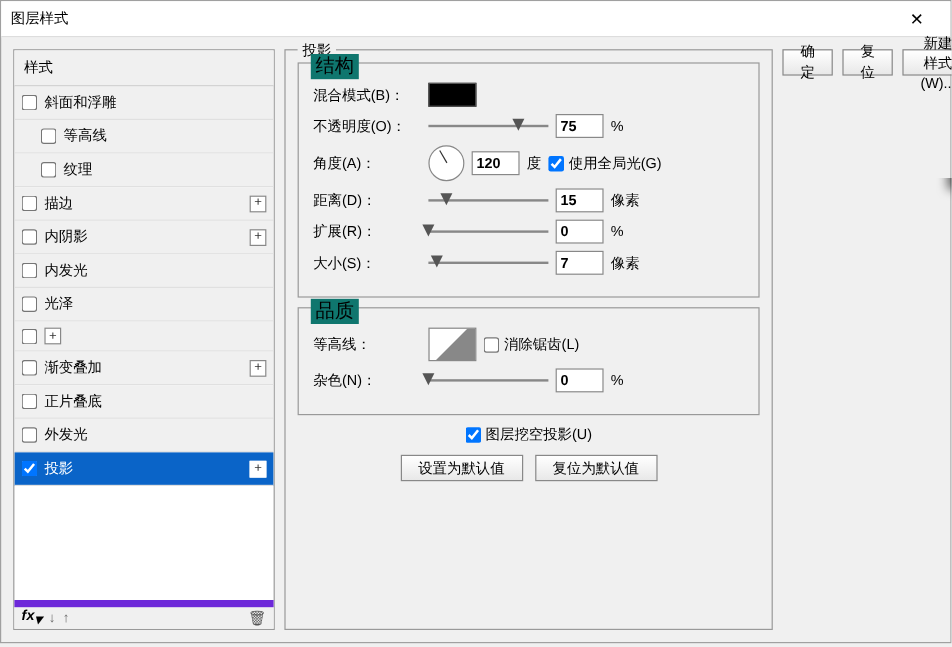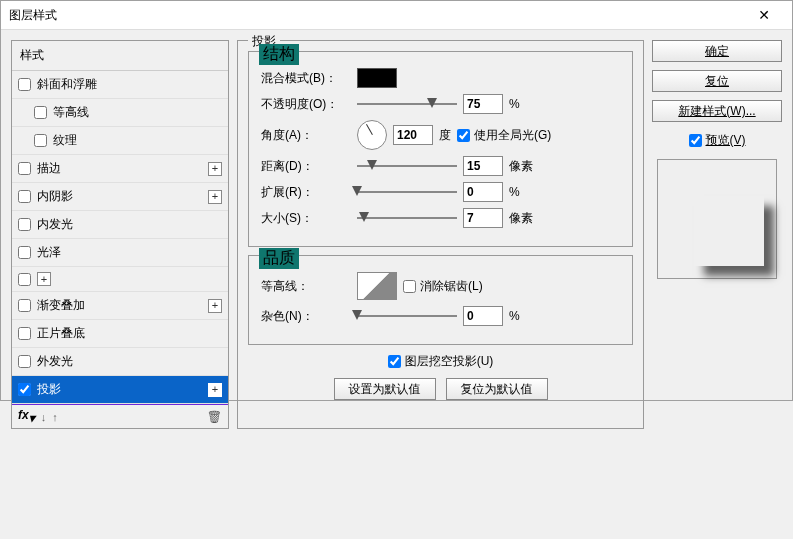--- a/index.html
+++ b/index.html
@@ -1,32 +1,32 @@
 <!DOCTYPE html>
 <html><head>
 <meta charset="utf-8">
 <style>
 * { box-sizing: border-box; margin: 0; padding: 0; font-family: "Microsoft YaHei", sans-serif; font-size: 12px; }
 body { background: #f0f0f0; width: 793px; height: 539px; overflow: hidden; }
-.dialog { width: 793px; height: 401px; background: #f0f0f0; border: 1px solid #a0a0a0; display: flex; flex-direction: column; }
+.dialog { width: 793px; height: 536px; background: #f0f0f0; border: 1px solid #a0a0a0; display: flex; flex-direction: column; }
 .titlebar { height: 30px; background: #fff; display: flex; align-items: center; padding: 0 8px; border-bottom: 1px solid #ddd; }
 .titlebar .title { flex: 1; font-size: 12px; }
 .titlebar .close { width: 40px; height: 28px; display: flex; align-items: center; justify-content: center; cursor: pointer; font-size: 14px; }
 .body { flex: 1; display: flex; padding: 10px; gap: 8px; }
 .left-panel { width: 218px; display: flex; flex-direction: column; border: 1px solid #999; background: #fff; }
 .style-header { padding: 6px 8px; border-bottom: 1px solid #ccc; background: #f0f0f0; }
 .style-list { flex: 1; overflow: auto; }
 .style-item { display: flex; align-items: center; padding: 5px 6px; border-bottom: 1px solid #e0e0e0; background: #f0f0f0; cursor: pointer; position: relative; }
 .style-item.sub { padding-left: 22px; }
 .style-item.selected { background: #0a64c8; color: #fff; }
 .style-item input[type=checkbox] { margin-right: 6px; }
 .style-item .lbl { flex: 1; }
 .style-item .plus { width: 14px; height: 14px; border: 1px solid #888; display: flex; align-items: center; justify-content: center; font-size: 11px; line-height: 1; background: #fff; color: #333; }
 .style-item.selected .plus { border-color: #fff; }
-.style-footer { height: 24px; border-top: 1px solid #6d28d9; background: #f0f0f0; display: flex; align-items: center; padding: 0 6px; gap: 6px; }
+.style-footer { height: 24px; border-top: 6px solid #6d28d9; background: #f0f0f0; display: flex; align-items: center; padding: 0 6px; gap: 6px; }
 .style-footer .fx { font-style: italic; font-weight: bold; }
 .style-footer .arrow { font-size: 11px; color: #666; }
 .style-footer .spacer { flex: 1; }
 .style-footer .trash { font-size: 12px; color: #555; }
 .center-panel { flex: 1; position: relative; }
 .fieldset { border: 1px solid #999; margin-bottom: 8px; padding: 10px 12px 12px; position: relative; }
 .fieldset > .legend { position: absolute; top: -8px; left: 10px; background: #0f766e; padding: 0 4px; font-size: 16px; }
 .outer-fs { border: 1px solid #999; padding: 10px; position: relative; height: 100%; }
 .outer-fs > .legend { position: absolute; top: -8px; left: 10px; background: #f0f0f0; padding: 0 4px; }
 .row { display: flex; align-items: center; margin: 6px 0; gap: 6px; }
@@ -37,21 +37,21 @@
 .slider .track { position: absolute; top: 8px; left: 0; right: 0; height: 2px; background: #888; }
 .slider .thumb { position: absolute; top: 3px; width: 0; height: 0; border-left: 5px solid transparent; border-right: 5px solid transparent; border-top: 10px solid #555; transform: translateX(-5px); }
 .num-input { width: 40px; height: 20px; border: 1px solid #888; background: #fff; text-align: left; padding: 0 3px; font-weight: bold; }
 .unit { width: 30px; }
 .dial { width: 30px; height: 30px; border: 1px solid #888; border-radius: 50%; position: relative; background: #fff; }
 .dial .needle { position: absolute; left: 50%; top: 50%; width: 12px; height: 1px; background: #333; transform-origin: 0 0; transform: rotate(-120deg); }
 .contour-swatch { width: 40px; height: 28px; border: 1px solid #888; background: linear-gradient(135deg, #fff 0%, #fff 48%, #888 50%, #888 100%); }
 .btn { height: 22px; padding: 0 14px; border: 1px solid #888; background: linear-gradient(#fff,#e8e8e8); cursor: pointer; display: inline-flex; align-items: center; justify-content: center; }
 .btn-row { display: flex; gap: 10px; justify-content: center; margin-top: 8px; }
 .chk-row { display: flex; align-items: center; gap: 4px; }
-.right-panel { width: 130px; display: flex; flex-direction: column; gap: 8px; align-items: stretch; text-decoration: underline; }
+.right-panel { width: 130px; display: flex; gap: 8px; align-items: stretch; }
 .right-panel .btn { width: 100%; }
 .preview-chk { display: flex; align-items: center; justify-content: center; gap: 4px; margin: 2px 0; }
 .preview-box { width: 120px; height: 120px; border: 1px solid #999; background: #efefef; position: relative; margin: 0 auto; }
 .preview-box .shadow { position: absolute; right: 12px; bottom: 12px; width: 70px; height: 70px; box-shadow: 10px 10px 8px rgba(0,0,0,0.6); background: transparent; }
 </style>
 </head>
 <body>
 
 <div class="dialog">
   <div class="titlebar">

